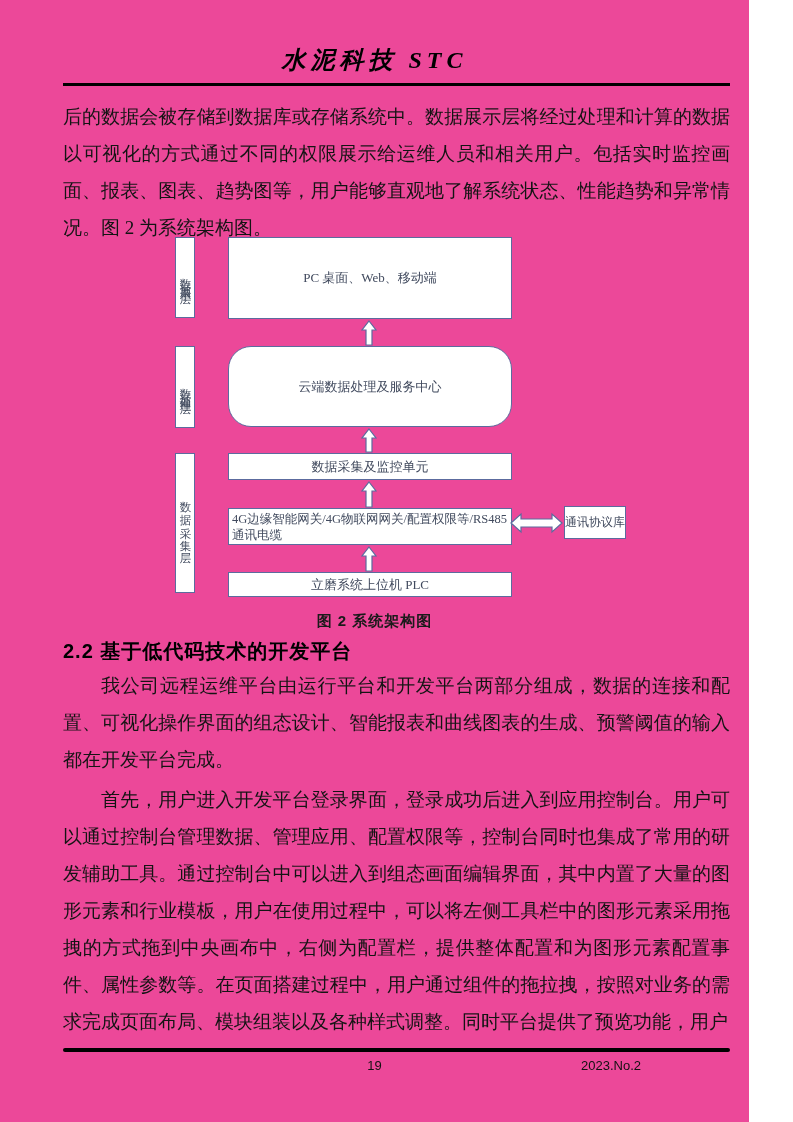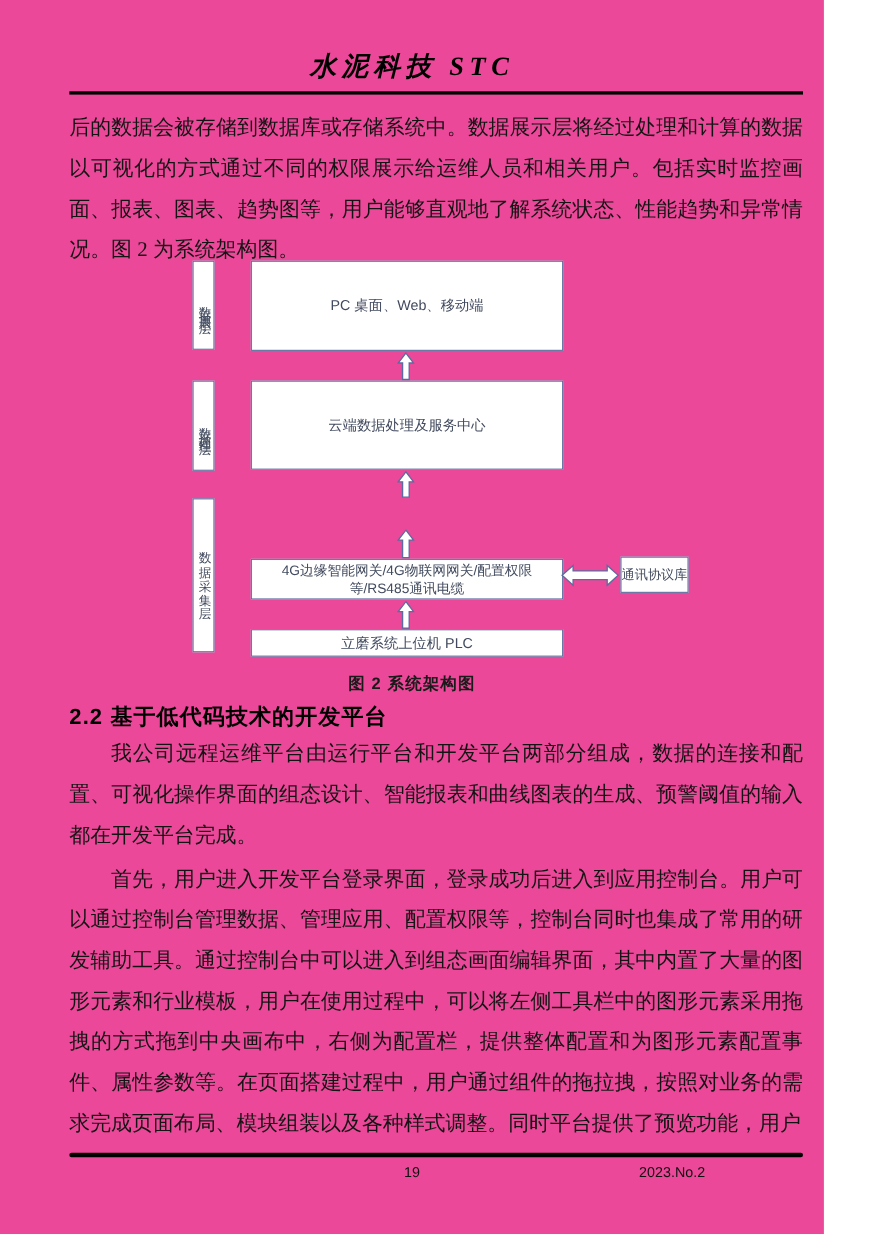--- a/index.html
+++ b/index.html
@@ -59,39 +59,38 @@
     color: #000;
   }
 
   
   .figure { position: absolute; inset: 0; }
   .fbox, .vlabel {
     position: absolute;
     box-sizing: border-box;
     border: 1.5px solid var(--db, #5c6b9e);
     background: #fff;
-    font-family: Liberation Sans, sans-serif;
+    font-family: Liberation Serif, serif;
     color: var(--dt, #414a5e);
     display: flex;
     align-items: center;
     justify-content: center;
-    text-align: center;
   }
   .vlabel {
     writing-mode: vertical-rl;
     font-size: 11.5px;
     letter-spacing: 4px;
     padding-top: 3px;
   }
   .vl1 { left: 175px; top: 237px; width: 20px; height: 81px; }
   .vl2 { left: 175px; top: 346px; width: 20px; height: 82px; }
   .vl3 { left: 175px; top: 453px; width: 20px; height: 140px; letter-spacing: 13px; }
 
   .b1 { left: 228px; top: 237px; width: 284px; height: 82px; font-size: 13px; }
-  .b2 { left: 228px; top: 346px; width: 284px; height: 81px; font-size: 13px; }
+  .b2 { left: 228px; top: 346px; width: 284px; height: 81px; font-size: 13px; border-radius: 23px; }
   .b3 { left: 228px; top: 453px; width: 284px; height: 27px; font-size: 13px; }
   .b4 { left: 228px; top: 508px; width: 284px; height: 37px; font-size: 12.5px; line-height: 16px; padding: 0 3px; }
   .b5 { left: 228px; top: 572px; width: 284px; height: 25px; font-size: 13px; }
   .sbox { left: 564px; top: 506px; width: 62px; height: 33px; font-size: 12px; }
 
   .arr, .darr { position: absolute; color: var(--db, #5c6b9e); }
   .a1 { left: 361px; top: 320px; }
   .a2 { left: 361px; top: 428px; }
   .a3 { left: 361px; top: 481px; }
   .a4 { left: 361px; top: 546px; }
@@ -142,20 +141,21 @@
 
   <p class="para para1">后的数据会被存储到数据库或存储系统中。数据展示层将经过处理和计算的数据以可视化的方式通过不同的权限展示给运维人员和相关用户。包括实时监控画面、报表、图表、趋势图等，用户能够直观地了解系统状态、性能趋势和异常情况。图 2 为系统架构图。</p>
 
   <div class="figure">
     <div class="vlabel vl1">数据展示层</div>
     <div class="vlabel vl2">数据处理层</div>
     <div class="vlabel vl3">数据采集层</div>
 
     <div class="fbox b1">PC 桌面、Web、移动端</div>
     <div class="fbox b2">云端数据处理及服务中心</div>
+    <div class="fbox b3">数据采集及监控单元</div>
     <div class="fbox b4">4G边缘智能网关/4G物联网网关/配置权限等/RS485通讯电缆</div>
     <div class="fbox b5">立磨系统上位机 PLC</div>
     <div class="fbox sbox">通讯协议库</div>
 
     <svg class="arr a1" width="16" height="26" viewBox="0 0 16 26">
       <path d="M8 1 L15 10 H11 V25 H5 V10 H1 Z" fill="#ffffff" stroke="currentColor" stroke-width="1.2"></path>
     </svg>
     <svg class="arr a2" width="16" height="25" viewBox="0 0 16 25">
       <path d="M8 1 L15 10 H11 V24 H5 V10 H1 Z" fill="#ffffff" stroke="currentColor" stroke-width="1.2"></path>
     </svg>

